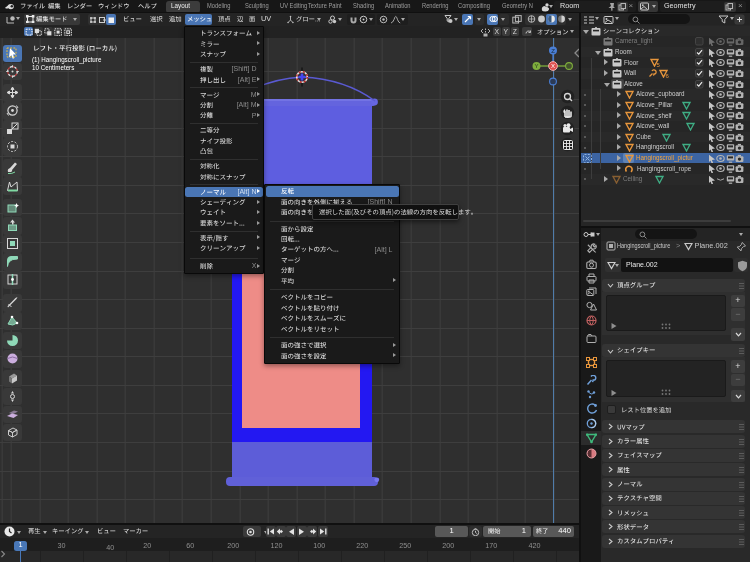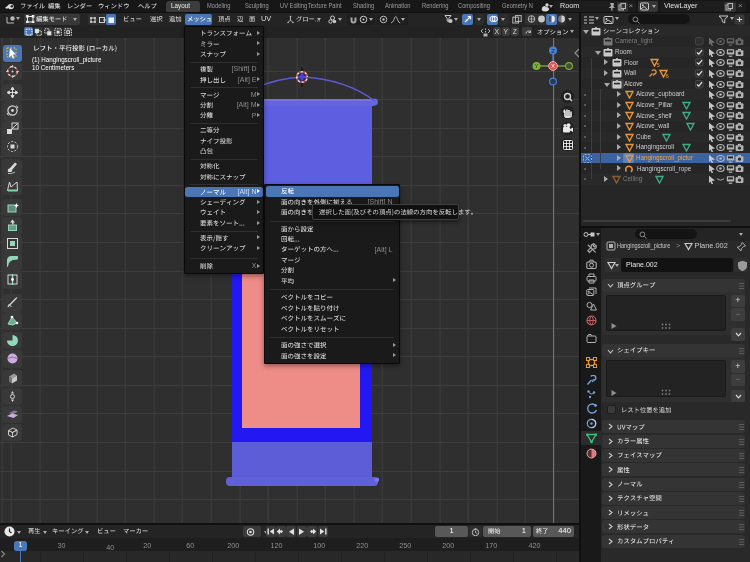--- a/index.html
+++ b/index.html
@@ -60,21 +60,21 @@
     </svg>
     <div style="position:absolute;left:628.5px;top:0.4px;font-size:8px;color:#909090;font-weight:400;white-space:pre;line-height:11.5px">×</div>
     <div style="position:absolute;left:638.0px;top:1.0px;width:20.0px;height:11.0px;background:#363636;border-radius:2px"></div>
     <svg style="position:absolute;left:640.0px;top:2.0px;" width="11" height="9" viewBox="0 0 11 9">
       <rect x="0.5" y="1" width="8" height="7" rx="1" fill="none" stroke="#c9c9c9"></rect>
       <circle cx="2.8" cy="3.2" r="0.9" fill="#c9c9c9"></circle>
       <path d="M1 7 L4 4.5 L7.5 7.5" stroke="#c9c9c9" fill="none"></path>
     </svg>
     <div class="vv" style="left:652px;top:5px"></div>
     <div style="position:absolute;left:660.0px;top:1.0px;width:86.0px;height:11.0px;background:#1d1d1d;border-radius:2px"></div>
-    <div style="position:absolute;left:664.0px;top:1.2px;font-size:7.2px;color:#e2e2e2;font-weight:400;white-space:pre;line-height:10.4px">ViewLayer</div>
+    <div style="position:absolute;left:664.0px;top:1.2px;font-size:7.2px;color:#e2e2e2;font-weight:400;white-space:pre;line-height:10.4px">Geometry</div>
     <div style="position:absolute;left:724.0px;top:1.5px;width:11.5px;height:10.0px;background:#363636;border-radius:2px"></div>
     <svg style="position:absolute;left:725.0px;top:2.5px;" width="9" height="8" viewBox="0 0 9 8">
       <rect x="1" y="2" width="4.5" height="5" fill="none" stroke="#b5b5b5"></rect>
       <rect x="3" y="0.5" width="4.5" height="5" fill="#363636" stroke="#b5b5b5"></rect>
     </svg>
     <div style="position:absolute;left:738.0px;top:0.4px;font-size:8px;color:#909090;font-weight:400;white-space:pre;line-height:11.5px">×</div>
     <div style="position:absolute;left:0.0px;top:12.5px;width:580.0px;height:13.0px;background:#242424"></div>
     <svg style="position:absolute;left:5.0px;top:14.5px;" width="11" height="9" viewBox="0 0 11 9">
       <path d="M2 8 V2 M2 8 H9" stroke="#b9b9b9"></path>
       <circle cx="7.5" cy="3.5" r="2.2" fill="#b9b9b9"></circle>

